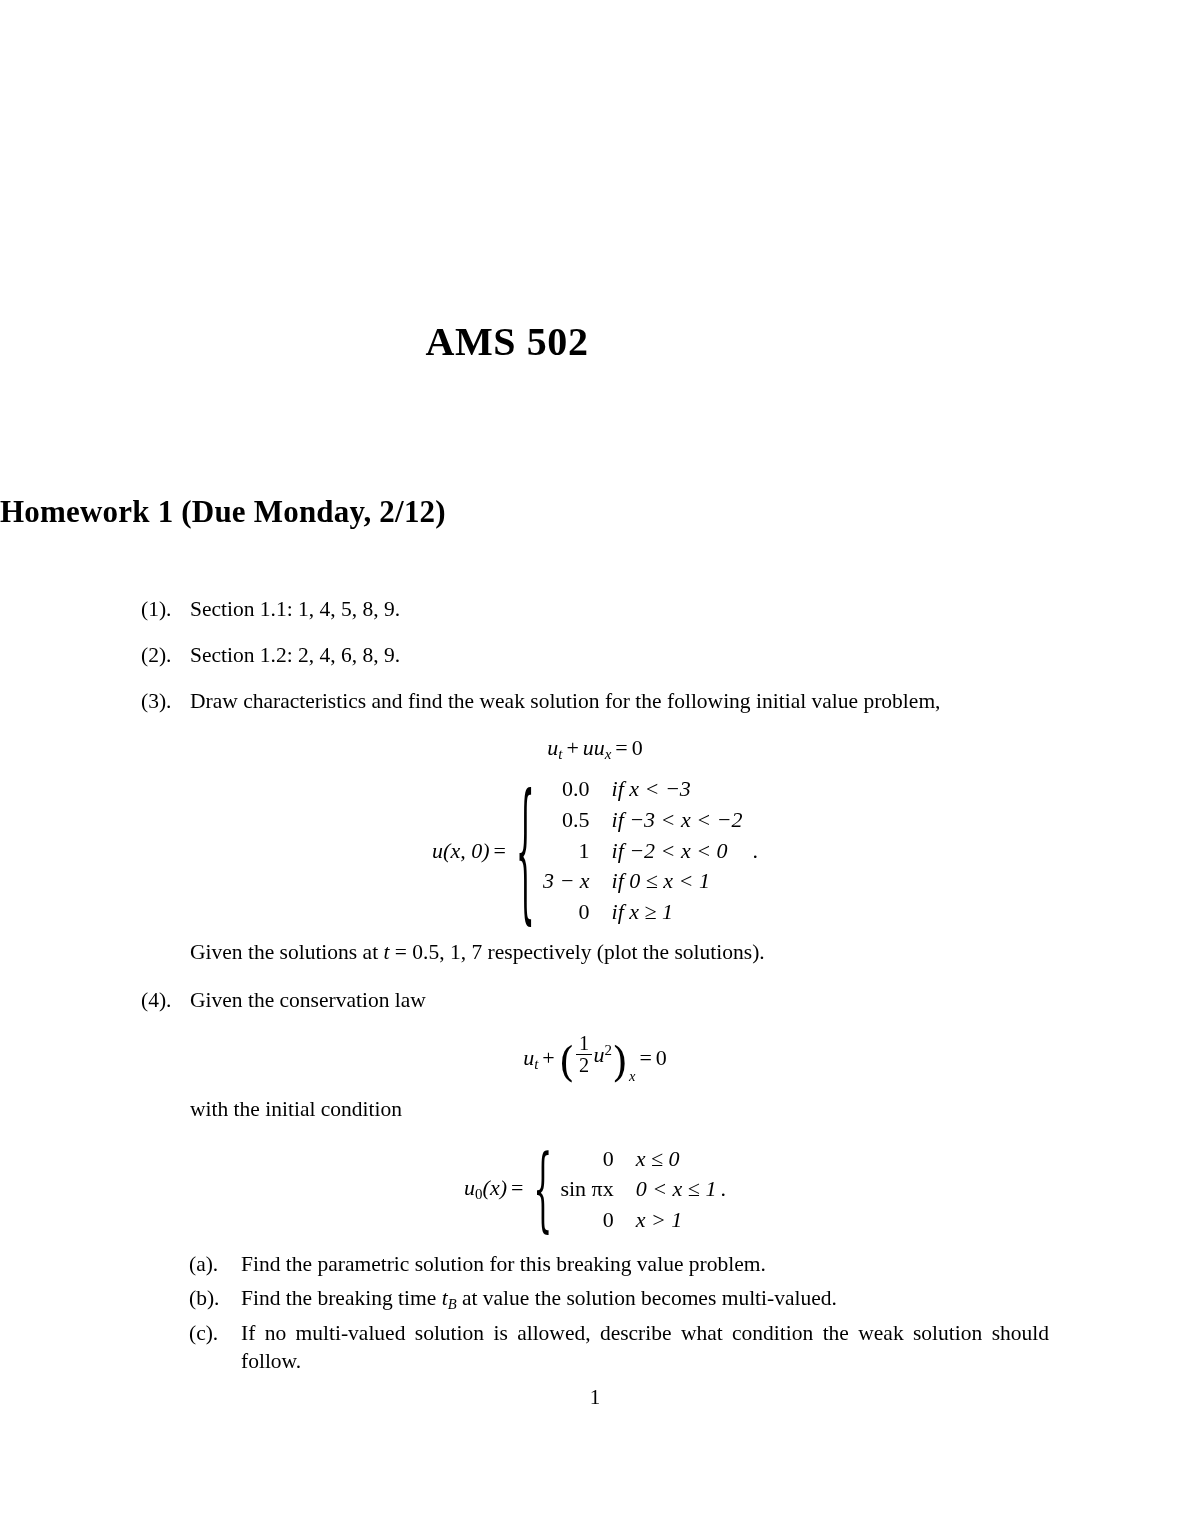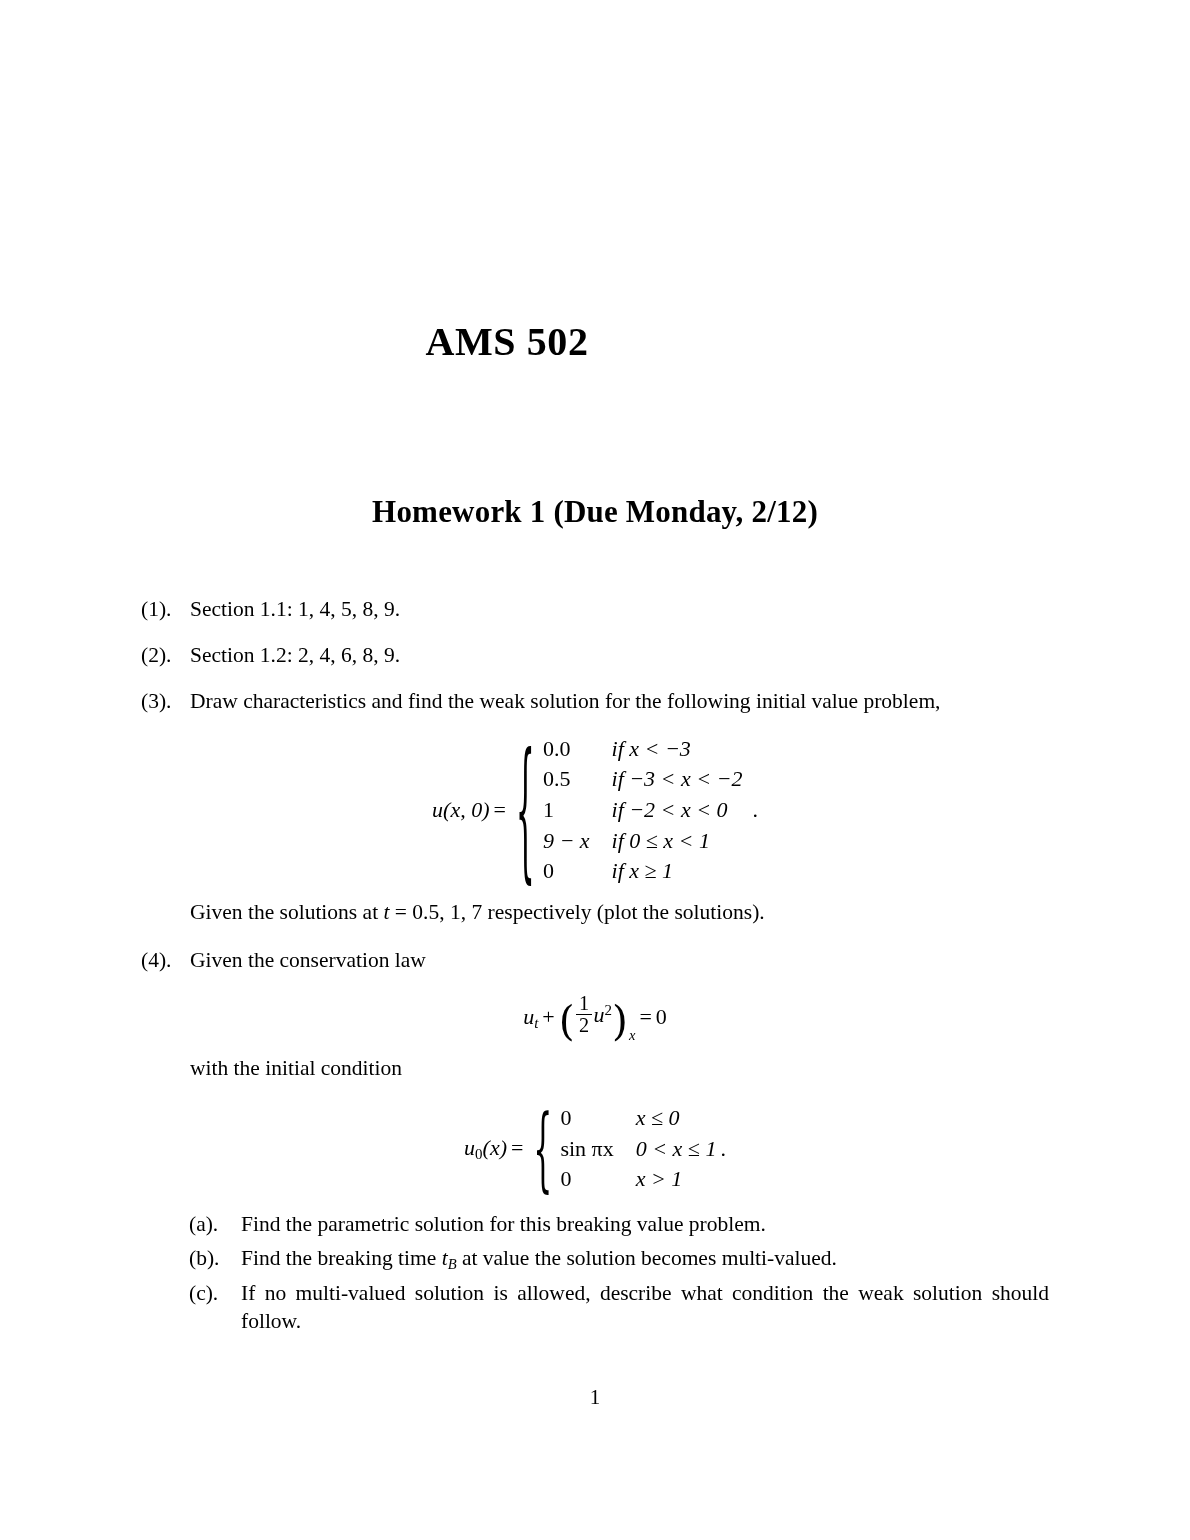--- a/index.html
+++ b/index.html
@@ -26,21 +26,20 @@
     text-align: center;
     font-size: 40px;
     font-weight: bold;
     letter-spacing: 0.6px;
   }
   .doc-subtitle {
     position: absolute;
     top: 494px;
     left: 0;
     width: 1190px;
-    text-align: center;
     font-size: 31px;
     font-weight: bold;
     letter-spacing: 0.2px;
   }
 
   
   .body-block {
     position: absolute;
     top: 596px;
     left: 141px;
@@ -139,21 +138,21 @@
   .brace.b3 { transform: scaleY(3.05) scaleX(1.0); font-size: 30px; }
   .cases-rows { display: table; }
   .cases-row { display: table-row; }
   .cases-row > span {
     display: table-cell;
     text-align: left;
     padding: 1px 0;
     line-height: 1.30;
     white-space: nowrap;
   }
-  .cases-row > .c-val { padding-right: 22px; }
+  .cases-row > .c-val { padding-right: 22px; text-align: right; }
   .cases-tail {
     padding-left: 26px;
     align-self: flex-end;
     padding-bottom: 4px;
   }
   .cases-tail.mid { align-self: center; padding-left: 10px; padding-bottom: 0; }
 
   
   .frac {
     display: inline-block;
@@ -211,40 +210,43 @@
     <div class="item">
       <span class="label">(2).</span>
       <span class="item-text">Section 1.2: 2, 4, 6, 8, 9.</span>
     </div>
 
     <div class="item">
       <span class="label">(3).</span>
       <span class="item-text">Draw characteristics and find the weak solution for the following initial value problem,</span>
     </div>
 
+    <div class="display-eq">
+      <span class="math"><span class="mi">u</span><sub class="msub">t</sub><span class="mo">+</span><span class="mi">uu</span><sub class="msub">x</sub><span class="mo">=</span><span class="mn">0</span></span>
+    </div>
 
     <div class="display-eq">
       <span class="cases-wrap">
         <span class="cases-lhs math"><span class="mi">u(x, 0)</span><span class="mo">=</span></span>
         <span class="brace b5">{</span>
         <span class="cases-rows">
           <span class="cases-row">
             <span class="c-val math mn">0.0</span>
             <span class="c-cond math mi">if x &lt; −3</span>
           </span>
           <span class="cases-row">
             <span class="c-val math mn">0.5</span>
             <span class="c-cond math mi">if −3 &lt; x &lt; −2</span>
           </span>
           <span class="cases-row">
             <span class="c-val math mn">1</span>
             <span class="c-cond math mi">if −2 &lt; x &lt; 0</span>
           </span>
           <span class="cases-row">
-            <span class="c-val math mi">9 − x</span>
+            <span class="c-val math mi">3 − x</span>
             <span class="c-cond math mi">if 0 ≤ x &lt; 1</span>
           </span>
           <span class="cases-row">
             <span class="c-val math mn">0</span>
             <span class="c-cond math mi">if x ≥ 1</span>
           </span>
         </span>
         <span class="cases-tail mid">.</span>
       </span>
     </div>

